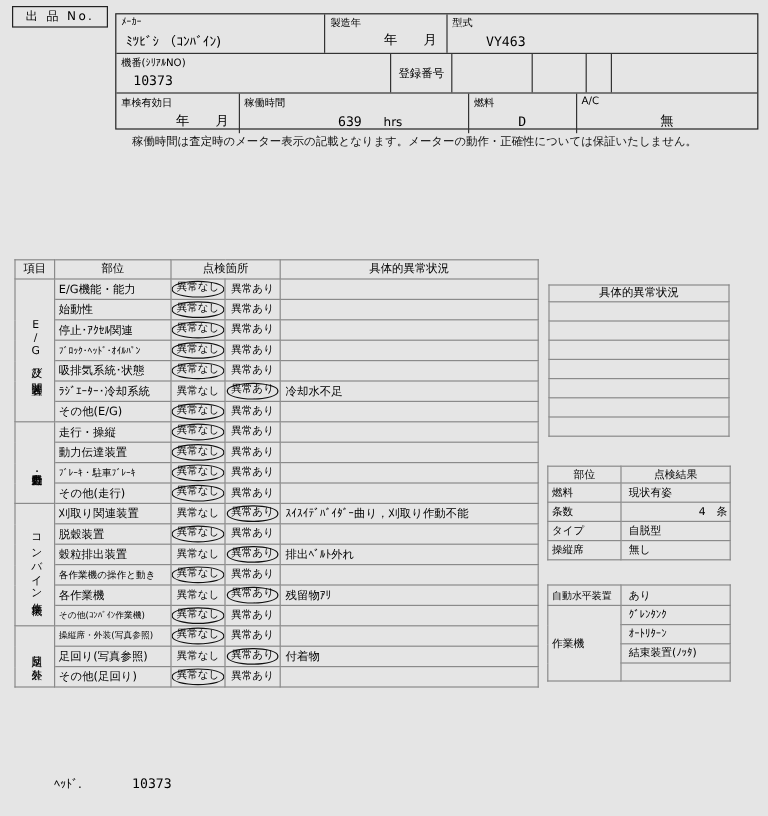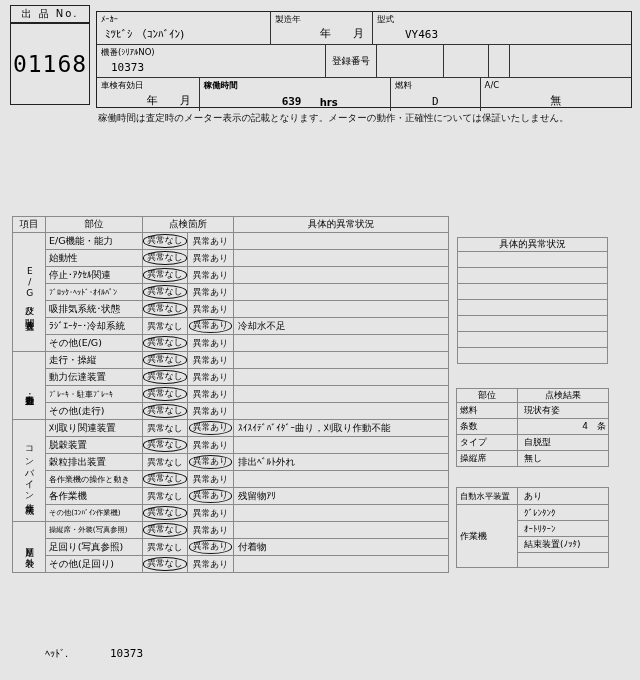--- a/index.html
+++ b/index.html
@@ -66,21 +66,20 @@
 
   .footer-lbl{left:45px;top:648px;font-size:10px;}
   .footer-val{left:110px;top:647px;font-size:11px;}
 </style>
 </head>
 <body>
 
 <div id="page">
 
   <div class="abs lotbox-hdr">出 品 No.</div>
-  <div class="abs lotbox-num mono">01168</div>
 
   <div class="abs toptable">
     <div class="trow">
       <div class="tcell" style="width:175px;">
         <span class="lbl">ﾒｰｶｰ</span>
         <span class="val" style="left:8px;">ﾐﾂﾋﾞｼ （ｺﾝﾊﾞｲﾝ)</span>
       </div>
       <div class="tcell" style="width:102px;">
         <span class="lbl">製造年</span>
         <span class="val" style="right:8px;">年　　月</span>
@@ -101,37 +100,37 @@
       <div class="tcell" style="width:67px;"></div>
       <div class="tcell" style="width:45px;"></div>
       <div class="tcell" style="width:22px;"></div>
       <div class="tcell" style="width:121px;"></div>
     </div>
     <div class="trow">
       <div class="tcell" style="width:103px;">
         <span class="lbl">車検有効日</span>
         <span class="val" style="right:8px;">年　　月</span>
       </div>
-      <div class="tcell" style="width:192px;font-weight:bold;">
+      <div class="tcell" style="width:192px;">
         <span class="lbl">稼働時間</span>
         <span class="val mono" style="left:82px;">639</span>
         <span class="val" style="left:120px;font-size:10px;">hrs</span>
       </div>
       <div class="tcell" style="width:90px;">
         <span class="lbl">燃料</span>
         <span class="val vctr mono">D</span>
       </div>
       <div class="tcell" style="width:151px;">
         <span class="lbl">A/C</span>
         <span class="val vctr">無</span>
       </div>
     </div>
   </div>
 
-  <div class="abs disc" style="left:98px;top:112px;">稼働時間は査定時のメーター表示の記載となります。メーターの動作・正確性については保証いたしません。</div>
+  <div class="abs disc" style="left:110px;top:112px;">稼働時間は査定時のメーター表示の記載となります。メーターの動作・正確性については保証いたしません。</div>
 
   <table class="abs gridtbl maintbl">
     <colgroup>
         <col style="width:33px">
         <col style="width:97px">
         <col style="width:45px">
         <col style="width:46px">
         <col style="width:215px">
       </colgroup>
     <tbody>

